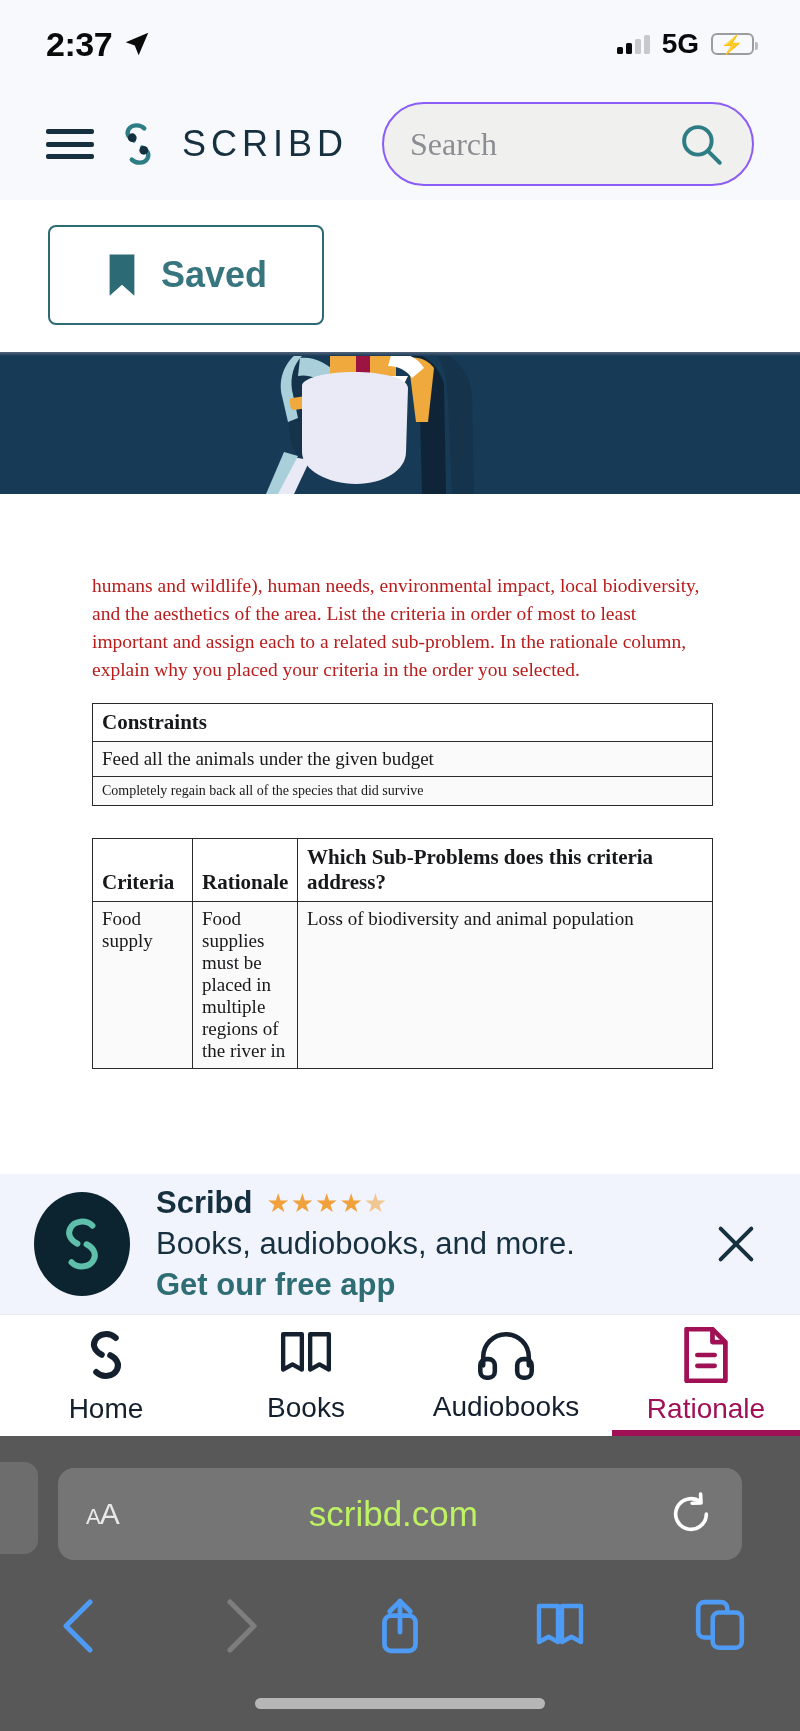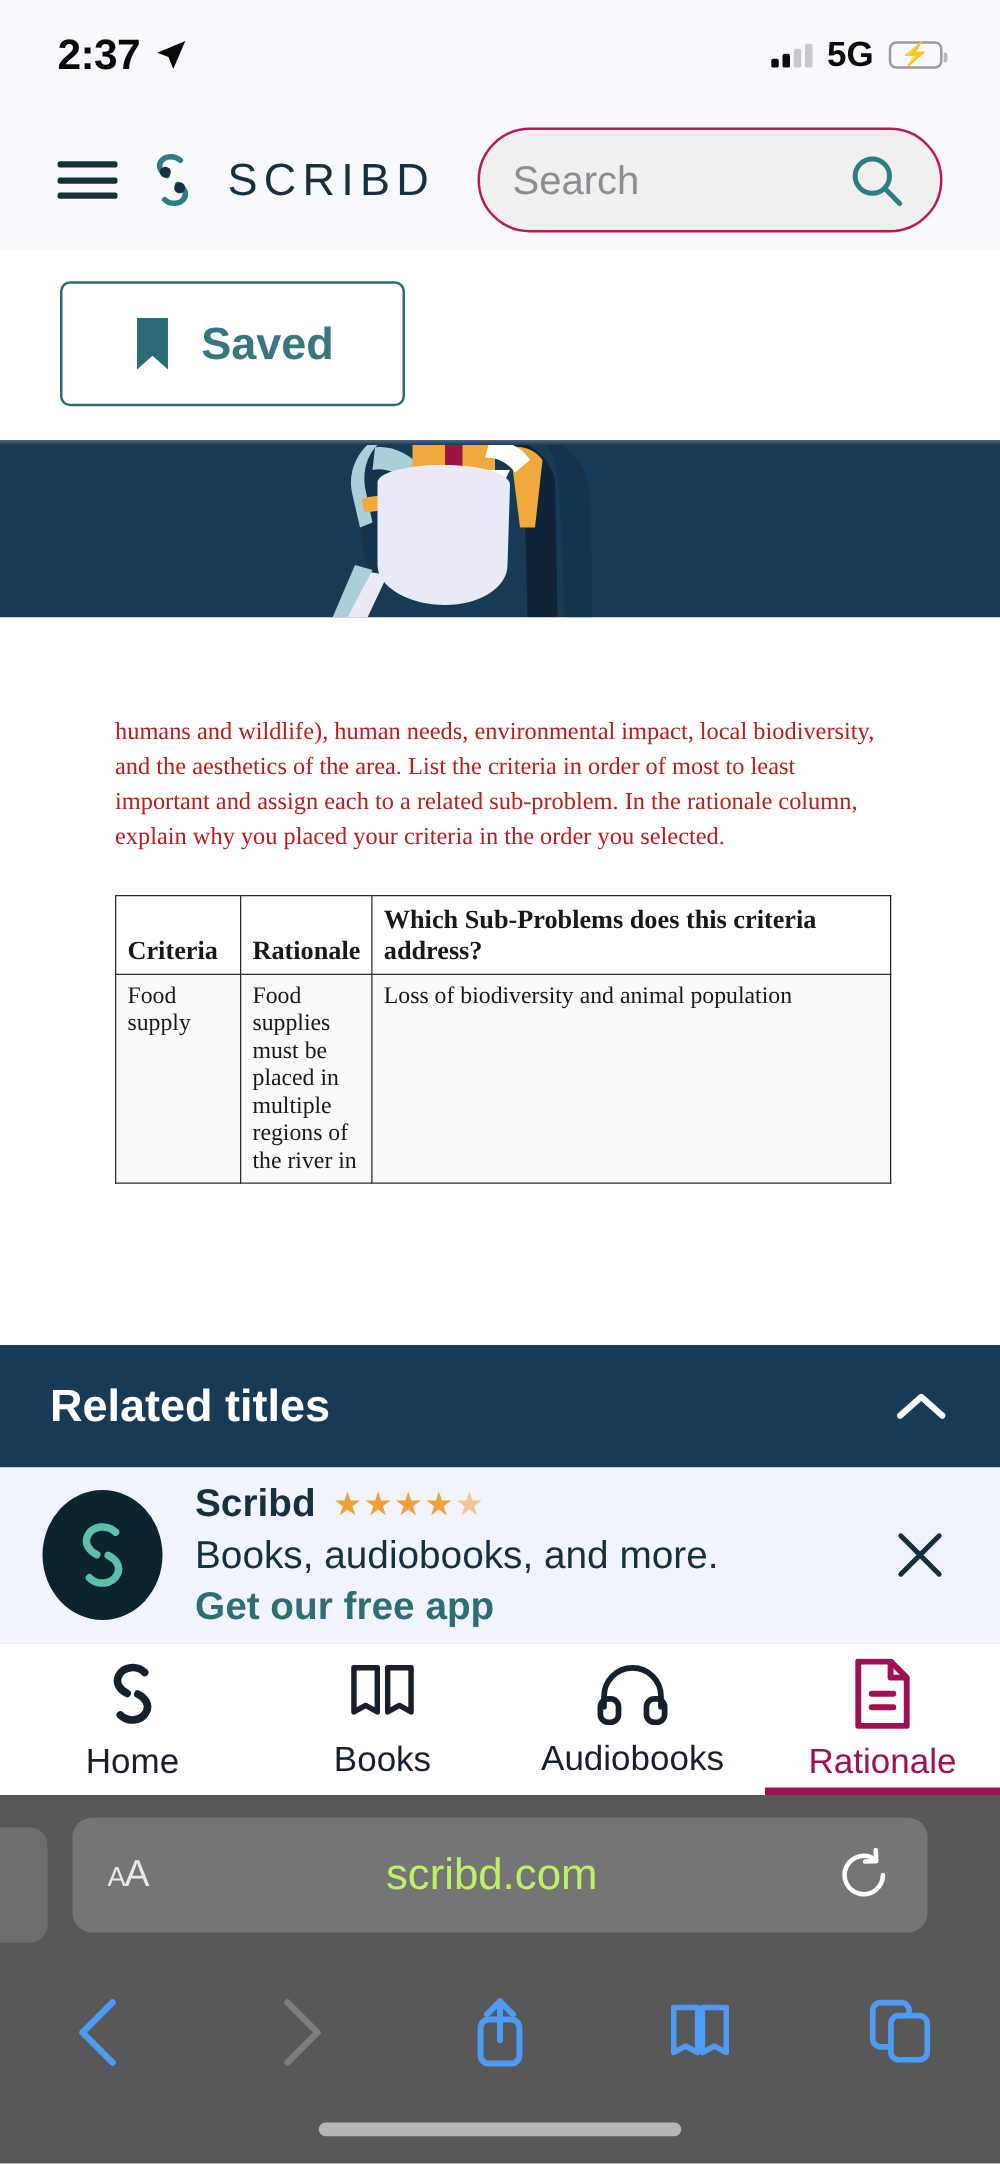--- a/index.html
+++ b/index.html
@@ -37,23 +37,23 @@
   .app-header {
     position:absolute; top:88px; left:0; width:800px; height:112px;
     background:#f7f9fd; display:flex; align-items:center; padding:0 46px; gap:22px;
   }
   .hamburger { width:48px; height:36px; display:flex; flex-direction:column;
                justify-content:space-between; padding:3px 0; cursor:pointer; }
   .hamburger span { display:block; height:5px; background:#16303f; border-radius:2px; }
   .logo-mark { width:44px; height:48px; flex:none; }
   .wordmark { font-size:36px; letter-spacing:5px; color:#16303f; font-weight:400; }
   .searchbox {
-    margin-left:auto; width:372px; height:84px; border:2px solid #be185d;
+    margin-left:auto; width:372px; height:84px; border:2px solid #8b5cf6;
     border-radius:42px; background:#f0f0ef; display:flex; align-items:center;
-    padding:0 26px; justify-content:space-between;
+    padding:0 26px; justify-content:space-between;font-family:Liberation Serif, serif;
   }
   .search-ph { font-size:32px; color:#8b8d93; }
 
   
   .saved-row { position:absolute; top:200px; left:0; width:800px; height:150px;
                background:#fff; display:flex; align-items:center; padding-left:48px; }
   .saved-btn { width:276px; height:100px; border:2px solid #2c6b75; border-radius:8px;
                background:#fff; display:flex; align-items:center; justify-content:center;
                gap:22px; cursor:pointer; }
   .saved-label { font-size:36px; font-weight:700; color:#37757f; }
@@ -208,44 +208,51 @@
       <path d="M440 0 c18 6 30 22 32 42 l2 100 -22 0 -4 -92 c-1 -22 -4 -38 -12 -48z" fill="#15334a"></path>
       <path d="M408 6 c10 -2 20 2 26 10 l-6 54 -12 0 z" fill="#f0a93c"></path>
       <path d="M392 0 c14 0 26 6 32 16 l-12 10 c-6 -8 -14 -12 -24 -12z" fill="#fff"></path>
     </svg>
   </div>
 
   <div class="doc">
     <div class="doc-inner">
       <p>humans and wildlife), human needs, environmental impact, local biodiversity, and the aesthetics of the area. List the criteria in order of most to least important and assign each to a related sub-problem. In the rationale column, explain why you placed your criteria in the order you selected.</p>
 
+      <table class="doc-tbl">
+        <tbody>
+            <tr>
+          <td class="tbl-head">Constraints</td>
+        </tr>
+        <tr>
+          <td>Feed all the animals under the given budget</td>
+        </tr>
+        <tr>
+          <td class="tiny">Completely regain back all of the species that did survive</td>
+        </tr>
+      </tbody>
+        </table>
 
       <table class="doc-tbl" style="margin-top:32px;">
         <tbody>
             <tr>
           <td class="tbl-head col-criteria" style="vertical-align:bottom">Criteria</td>
           <td class="tbl-head col-rationale" style="vertical-align:bottom">Rationale</td>
           <td class="tbl-head">Which Sub-Problems does this criteria address?</td>
         </tr>
         <tr>
           <td class="col-criteria" style="height:118px">Food supply</td>
           <td class="col-rationale">Food supplies must be placed in multiple regions of the river in</td>
           <td>Loss of biodiversity and animal population</td>
         </tr>
       </tbody>
         </table>
     </div>
   </div>
 
-  <div class="related">
-    <span class="related-title">Related titles</span>
-    <svg width="46" height="30" viewBox="0 0 24 16">
-      <polyline points="3,12 12,4 21,12" stroke="#fff" stroke-width="2.6" fill="none" stroke-linecap="round" stroke-linejoin="round"></polyline>
-    </svg>
-  </div>
 
   <div class="promo">
     <div class="promo-avatar">
       <svg width="54" height="60" viewBox="0 0 40 46">
         <path d="M28 9c-5-5-14-4-17 2-2.6 5 1 9.6 5.5 11.8" stroke="#5ec0ab" stroke-width="4.6" fill="none" stroke-linecap="round"></path>
         <path d="M12 37c5 5 14 4 17-2 2.6-5-1-9.6-5.5-11.8" stroke="#5ec0ab" stroke-width="4.6" fill="none" stroke-linecap="round"></path>
       </svg>
     </div>
     <div class="promo-text">
       <div class="promo-line1">
@@ -292,21 +299,21 @@
         <path d="M14 1v6h6" fill="none" stroke="#a01055" stroke-width="2.2" stroke-linejoin="round"></path>
         <line x1="7" y1="13" x2="15" y2="13" stroke="#a01055" stroke-width="2.2" stroke-linecap="round"></line>
         <line x1="7" y1="18" x2="15" y2="18" stroke="#a01055" stroke-width="2.2" stroke-linecap="round"></line>
       </svg>
       <span class="tab-label">Rationale</span>
     </div>
   </div>
 
   <div class="safari">
     <div class="peek"></div>
-    <div class="urlbar" style="top:18px">
+    <div class="urlbar" style="top:32px">
       <span class="aa"><span class="small">A</span>A</span>
       <span class="url-text">scribd.com</span>
       <svg width="46" height="48" viewBox="0 0 24 24">
         <path d="M20 12a8 8 0 1 1-3.2-6.4" fill="none" stroke="#fff" stroke-width="1.9" stroke-linecap="round"></path>
         <polyline points="17,1.6 17.2,6.2 12.6,6.4" fill="none" stroke="#fff" stroke-width="1.9" stroke-linecap="round" stroke-linejoin="round"></polyline>
       </svg>
     </div>
     <div class="nav-row">
       <div class="nav-btn">
         <svg width="42" height="56" viewBox="0 0 20 28">

